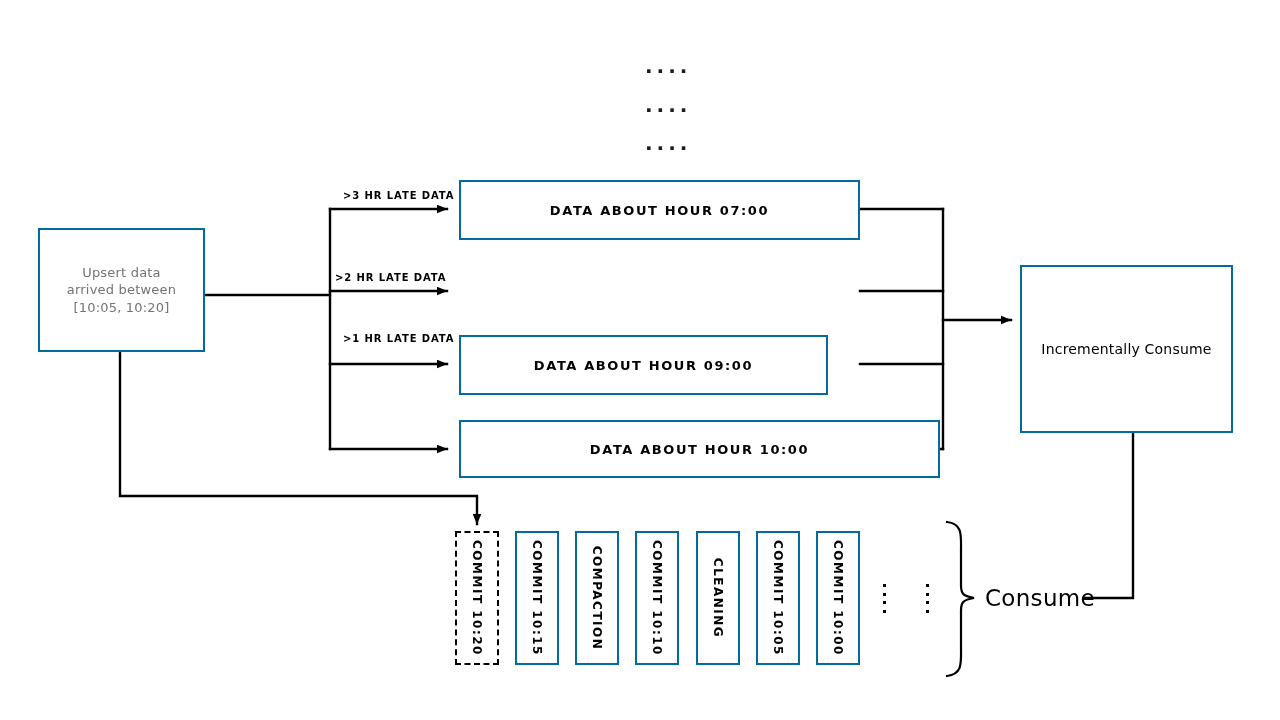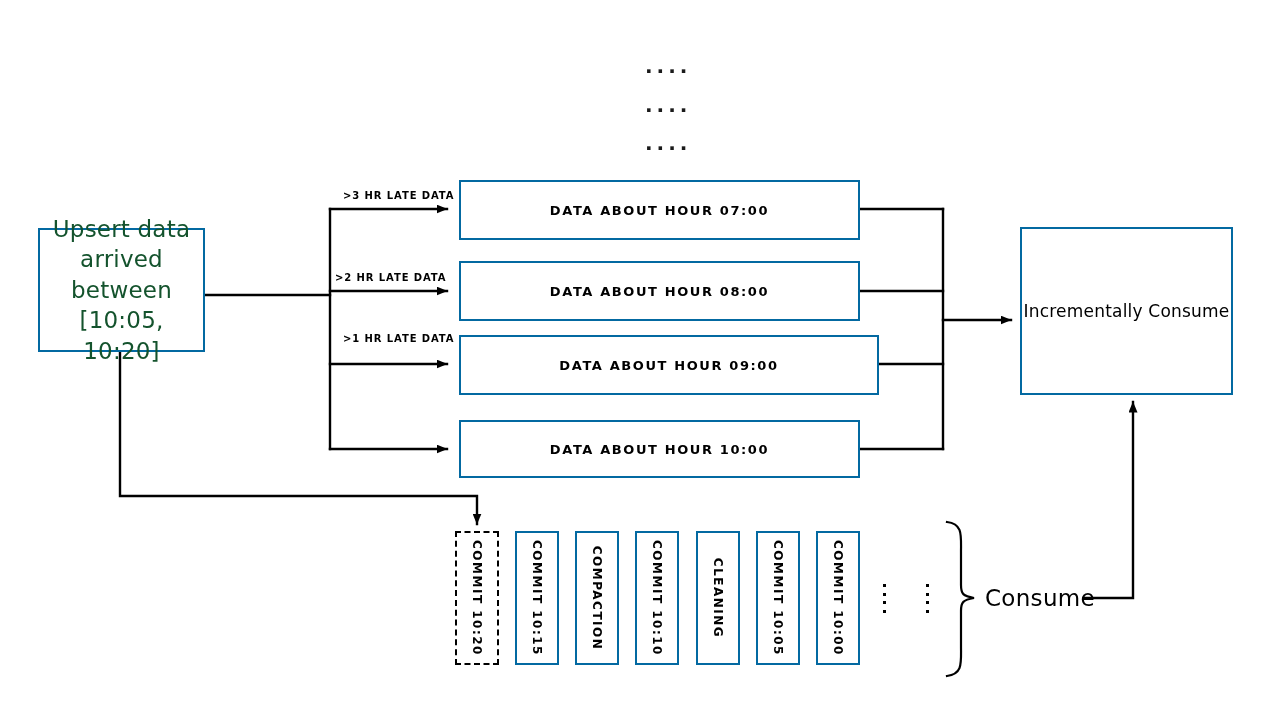--- a/index.html
+++ b/index.html
@@ -29,38 +29,39 @@
     box-sizing: border-box;
     border: 2px solid #0369a1;
     background: #ffffff;
     display: flex;
     align-items: center;
     justify-content: center;
     text-align: center;
   }
   .src-box {
     font-family: "DejaVu Sans", sans-serif;
-    font-size: 23px;
+    font-size: 13px;
     line-height: 1.32;
-    color: #14532d;
+    color: #737373;
     letter-spacing: 0.2px;
   }
   .hour-box {
     font-family: "DejaVu Sans", sans-serif;
     font-size: 13px;
     font-weight: bold;
     letter-spacing: 1.6px;
     color: #000000;
   }
   .consume-box {
     font-family: "DejaVu Sans", sans-serif;
-    font-size: 17px;
+    font-size: 14px;
     line-height: 1.35;
     color: #000000;
     letter-spacing: 0.2px;
+    margin-top: 38px;
   }
   .commit-box {
     font-family: "DejaVu Sans", sans-serif;
     font-size: 12px;
     font-weight: bold;
     letter-spacing: 1.5px;
     color: #000000;
   }
   .commit-box.dashed {
     border: 2px dashed #000000;
@@ -169,27 +170,24 @@
     <span>[10:05, 10:20]</span>
   </div>
 
   <div class="edge-label" style="left:343px; top:190px;">&gt;3 HR LATE DATA</div>
   <div class="edge-label" style="left:335px; top:272px;">&gt;2 HR LATE DATA</div>
   <div class="edge-label" style="left:343px; top:333px;">&gt;1 HR LATE DATA</div>
 
   <div class="box hour-box" style="left:459px; top:180px; width:401px; height:60px;">
     <span>DATA ABOUT HOUR 07:00</span>
   </div>
-  <div class="box hour-box" style="left:459px; top:261px; width:401px; height:60px;">
-    <span>DATA ABOUT HOUR 08:00</span>
-  </div>
-  <div class="box hour-box" style="left:459px; top:335px; width:420px; height:60px;">
+  <div class="box hour-box" style="left:459px; top:335px; width:369px; height:60px;">
     <span>DATA ABOUT HOUR 09:00</span>
   </div>
-  <div class="box hour-box" style="left:459px; top:420px; width:401px; height:58px;">
+  <div class="box hour-box" style="left:459px; top:420px; width:481px; height:58px;">
     <span>DATA ABOUT HOUR 10:00</span>
   </div>
 
   <div class="box consume-box" style="left:1020px; top:227px; width:213px; height:168px; flex-direction:column;">
     <span>Incrementally Consume</span>
   </div>
 
   <div class="box commit-box dashed" style="left:455px; top:531px; width:44px; height:134px;">
     <span class="commit-label">COMMIT 10:20</span>
   </div>

